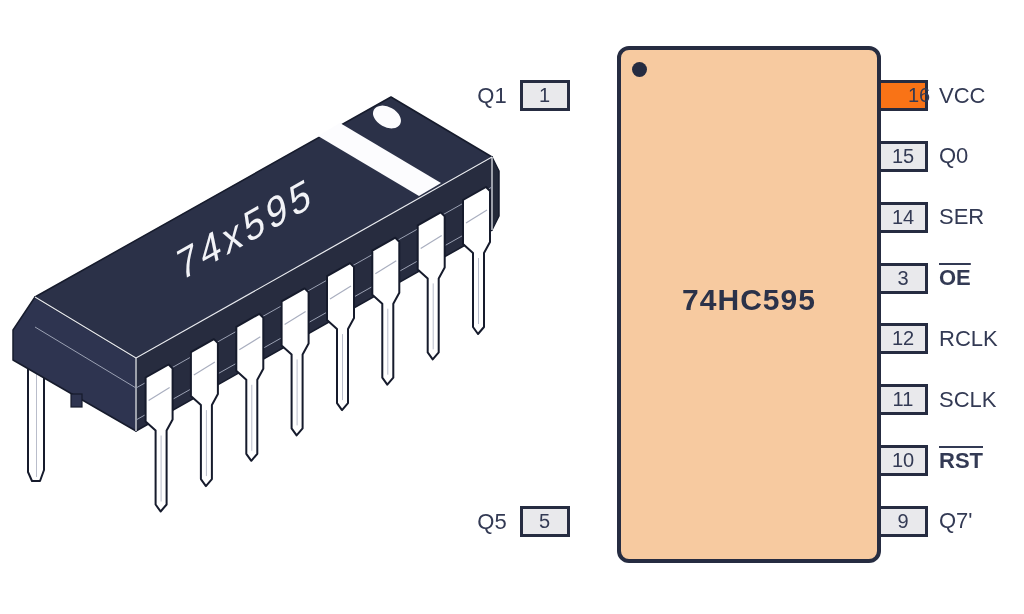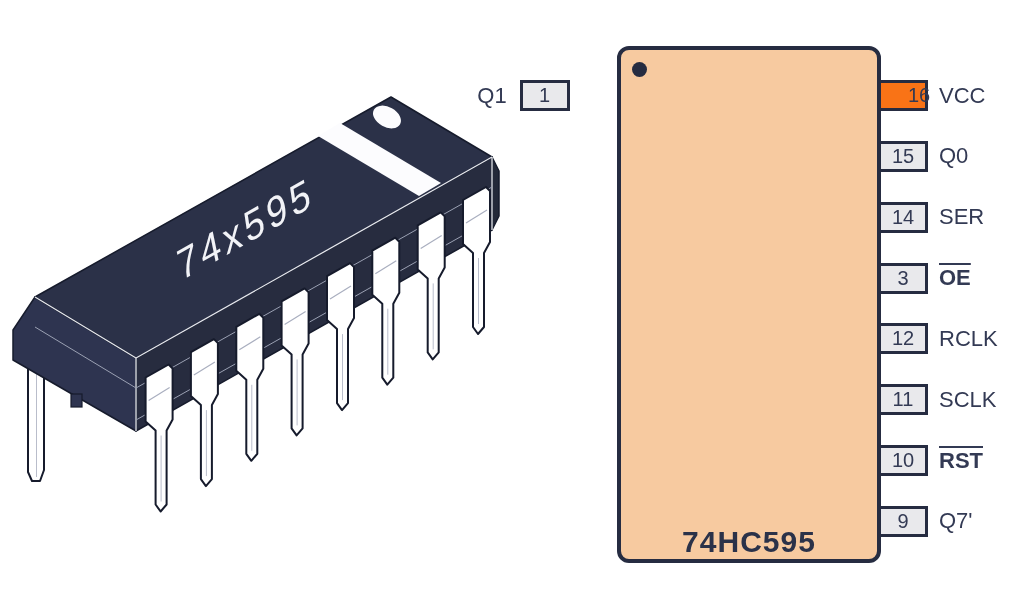--- a/index.html
+++ b/index.html
@@ -6,21 +6,21 @@
   .stage{
     position:relative;width:1024px;height:614px;background:#ffffff;overflow:hidden;
     font-family:"Liberation Sans",sans-serif;color:#333A54;
   }
   
   .chip3d{position:absolute;left:0;top:0;width:520px;height:614px;}
   
   .ic-body{
     position:absolute;left:617px;top:46px;width:264px;height:517px;box-sizing:border-box;
     background:#F7CAA0;border:4px solid #262C41;border-radius:12px;
-    display:flex;align-items:flex-end;justify-content:center;
+    display:flex;align-items:center;justify-content:center;
   }
   .pin1-dot{
     position:absolute;left:11px;top:12px;width:15px;height:15px;border-radius:50%;
     background:#262C41;
   }
   .ic-title{
     font-size:30px;font-weight:800;letter-spacing:1px;color:#2B3249;margin-top:-10px;
   }
   .pin-col{
     position:absolute;top:80px;height:457px;display:flex;flex-direction:column;
@@ -103,20 +103,24 @@
   <div class="ic-body">
     <span class="pin1-dot"></span>
     <span class="ic-title">74HC595</span>
   </div>
 
   <div class="pin-col left">
     <div class="prow">
       <span class="plabel">Q1</span>
       <span class="pbox">1</span>
     </div>
+    <div class="prow">
+      <span class="plabel">Q5</span>
+      <span class="pbox">5</span>
+    </div>
   </div>
 
   <div class="pin-col right">
     <div class="prow">
       <span class="pbox power">16</span>
       <span class="plabel">VCC</span>
     </div>
     <div class="prow">
       <span class="pbox">15</span>
       <span class="plabel">Q0</span>

